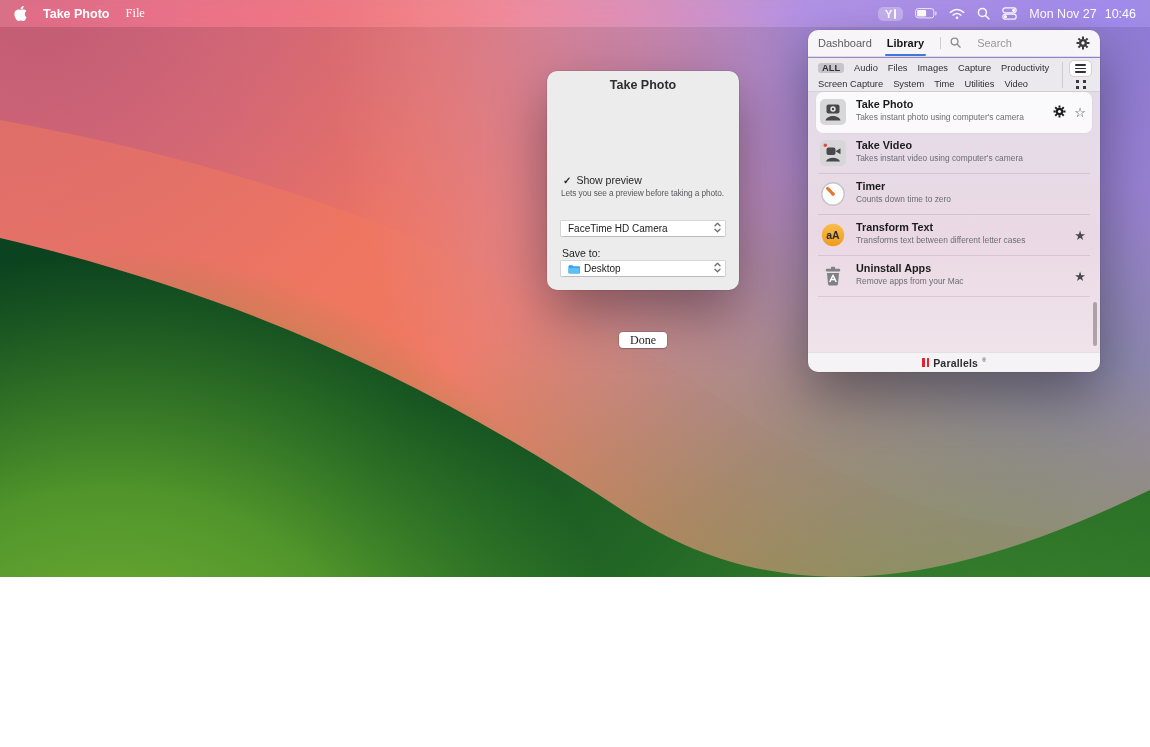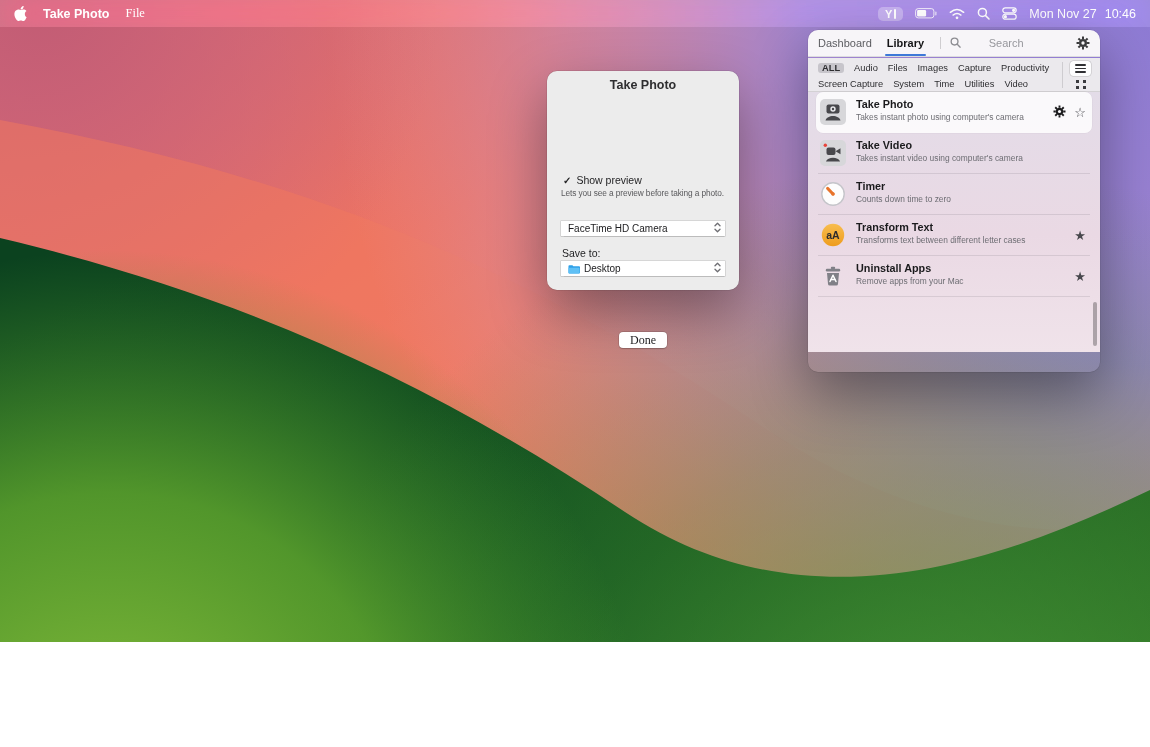--- a/index.html
+++ b/index.html
@@ -1,18 +1,18 @@
 <!DOCTYPE html>
 <html><head>
 <meta charset="utf-8">
 <style>
   * { margin:0; padding:0; box-sizing:border-box; }
   html,body { width:1150px; height:747px; overflow:hidden; }
   body { font-family:"Liberation Sans", sans-serif; }
-  #screen { position:relative; width:1150px; height:642px; overflow:hidden;padding-left:8px; }
+  #screen { position:relative; width:1150px; height:577px; overflow:hidden;padding-left:8px; }
   #wallpaper { position:absolute; inset:0; }
 
   
   #menubar { position:absolute; top:0; left:0; right:0; height:27px;
     display:flex; align-items:center; padding:0 14px;
     background:rgba(255,255,255,0.14); backdrop-filter:blur(18px) saturate(160%);
     color:#fff; font-size:12.5px; }
   #menubar .left { display:flex; align-items:center; gap:16px; }
   #menubar .appname { font-weight:bold; }
   #menubar .right { margin-left:auto; display:flex; align-items:center; gap:12px; }
@@ -51,21 +51,21 @@
     box-shadow:0 22px 55px rgba(0,0,0,0.38), 0 0 0 0.5px rgba(0,0,0,0.12); }
   .panel-header { position:absolute; top:0; left:0; right:0; height:27px;
     background:#f7f5f8; border-bottom:1px solid rgba(0,0,0,0.10);
     display:flex; align-items:center; padding:0 10px; }
   .tab { font-size:11px; color:#5c5c60; margin-right:15px; position:relative; cursor:default; }
   .tab.active { font-weight:bold; color:#141416; }
   .tab.active::after { content:""; position:absolute; left:-2px; right:-2px; bottom:-7px;
     height:2px; background:#3e79d8; border-radius:1px; }
   .hdr-divider { width:1px; height:12px; background:rgba(0,0,0,0.16); margin:0 9px 0 1px; }
   .panel-search { border:none; outline:none; background:transparent; font-size:11px;
-    width:90px; margin-left:0; color:#141416; font-family:inherit;text-align:center; }
+    width:90px; margin-left:16px; color:#141416; font-family:inherit; }
   .panel-search::placeholder { color:#97979c; }
   .gear-btn { margin-left:auto; display:flex; cursor:default; }
 
   .filter-strip { position:absolute; top:28px; left:0; right:0; height:34px;
     background:#ebe9ed; border-bottom:1px solid rgba(0,0,0,0.10); padding:3px 10px; }
   .filter-row { display:flex; align-items:center; gap:10px; height:14px; }
   .filter { font-size:9.3px; color:#2e2e31; cursor:default; white-space:nowrap; }
   .filter.pill { background:#c7c5cb; border-radius:3px; padding:0 4px; font-weight:bold; }
   .view-toggle { position:absolute; right:8px; top:31px; width:22px; }
   .view-toggle .vt-divider { position:absolute; left:-8px; top:1px; height:26px; width:1px;
@@ -411,20 +411,28 @@
         <div class="tool-desc">Remove apps from your Mac</div>
         <div class="row-actions">
           <span class="star">★</span>
         </div>
         <span class="divider"></span>
       </div>
     </div>
 
     <div class="panel-scrollbar"></div>
 
+    <div class="panel-footer">
+      <span class="plx-bars">
+          <i></i>
+          <i></i>
+        </span>
+      <span class="plx-name">Parallels</span>
+      <span class="plx-mark">®</span>
+    </div>
   </aside>
 
   <footer id="dock">
 
     <div class="dock-item running">
       <svg width="43" height="43" viewBox="0 0 44 44">
         <defs>
             <clipPath id="cpF">
               <rect width="44" height="44" rx="10"></rect>
             </clipPath>

